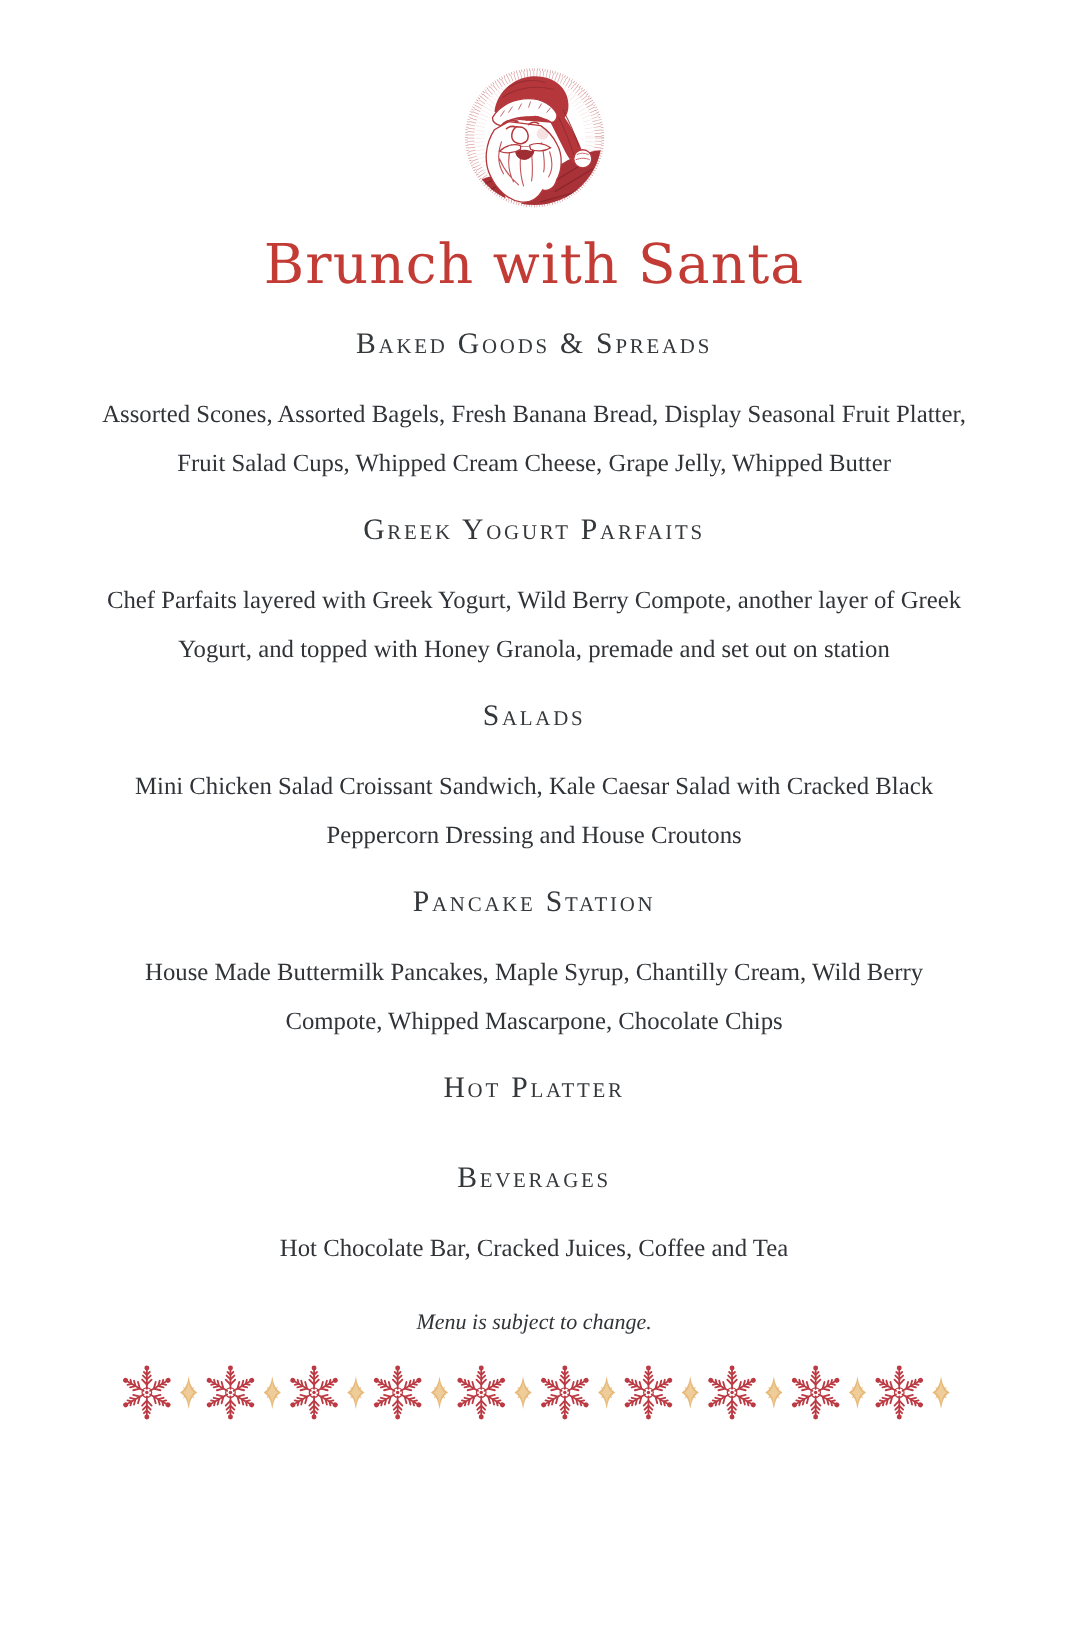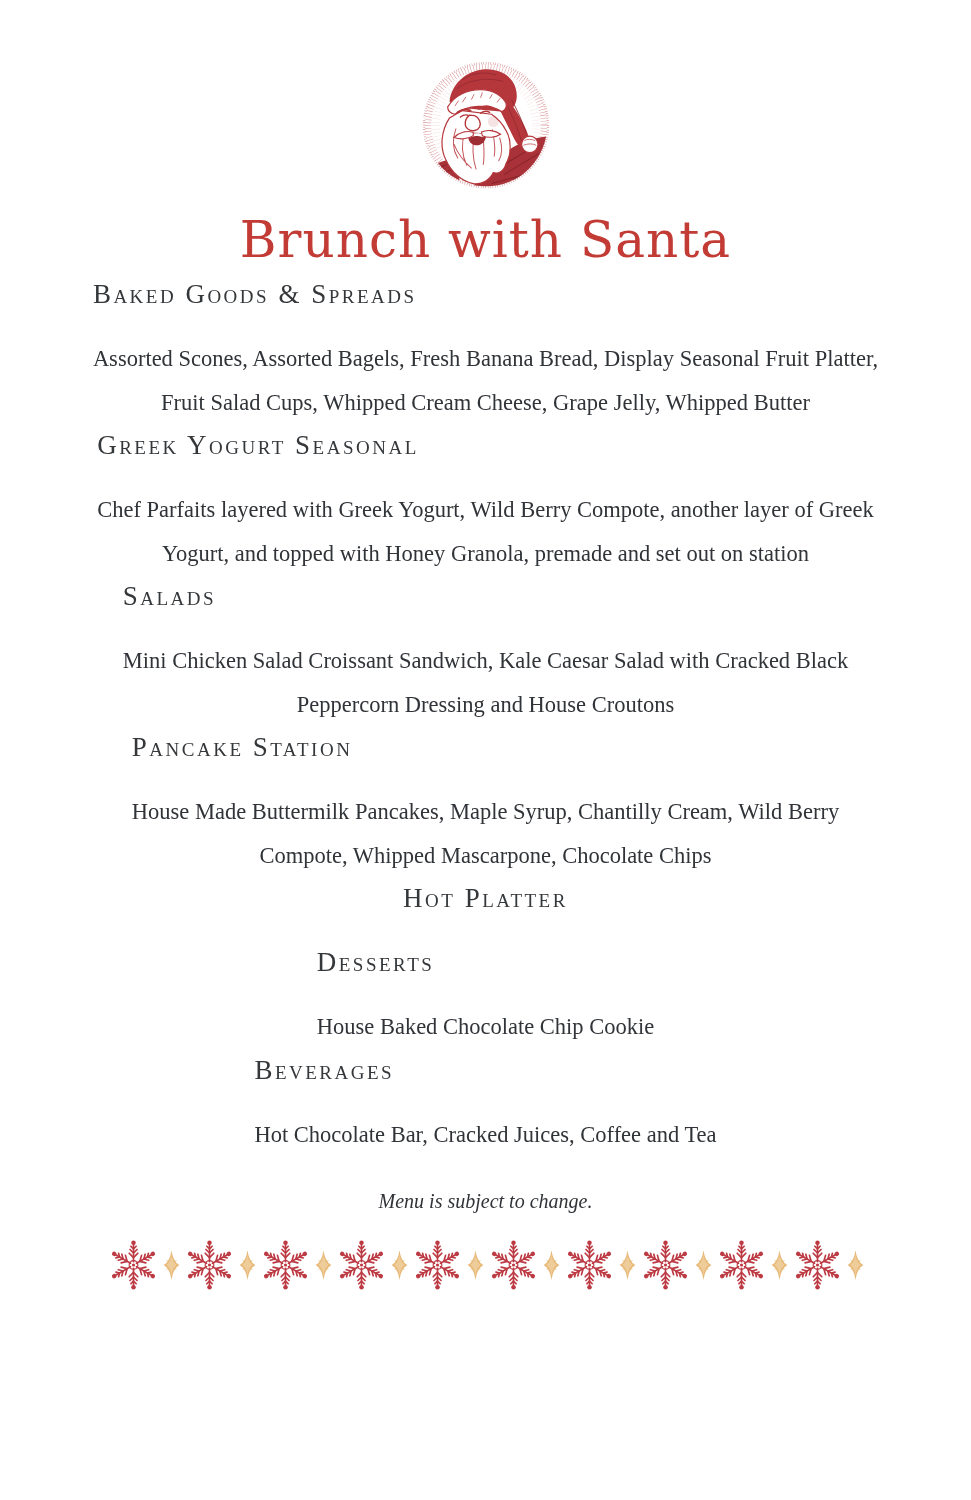--- a/index.html
+++ b/index.html
@@ -31,28 +31,28 @@
     margin-top:8px;
     font-family:"DejaVu Serif","Liberation Serif",serif;
     font-weight:normal;
     font-size:50px;
     line-height:1.3;
     color:var(--title-red);
     letter-spacing:1px;
     text-align:center;
   }
   .section-heading{
-    margin:6px 0 28px 0;
+    margin:24px 0 28px 0;
     font-weight:normal;
     font-variant:small-caps;
     font-size:27px;
     line-height:30px;
     letter-spacing:2.5px;
     color:var(--heading-dark);
-    text-align:left;
+    text-align:center;
   }
   .section-items{
     font-size:22.5px;
     line-height:43.5px;
     color:var(--body-dark);
     text-align:center;
     white-space:pre-line;
     max-width:900px;
   }
   .footnote{
@@ -154,45 +154,41 @@
 
   <h1 class="menu-title">Brunch with Santa</h1>
 
   <section>
     <h2 class="section-heading">Baked Goods &amp; Spreads</h2>
     <p class="section-items">Assorted Scones, Assorted Bagels, Fresh Banana Bread, Display Seasonal Fruit Platter,
 Fruit Salad Cups, Whipped Cream Cheese, Grape Jelly, Whipped Butter</p>
   </section>
 
   <section>
-    <h2 class="section-heading">Greek Yogurt Seasonal</h2>
+    <h2 class="section-heading">Greek Yogurt Parfaits</h2>
     <p class="section-items">Chef Parfaits layered with Greek Yogurt, Wild Berry Compote, another layer of Greek
 Yogurt, and topped with Honey Granola, premade and set out on station</p>
   </section>
 
   <section>
     <h2 class="section-heading">Salads</h2>
     <p class="section-items">Mini Chicken Salad Croissant Sandwich, Kale Caesar Salad with Cracked Black
 Peppercorn Dressing and House Croutons</p>
   </section>
 
   <section>
     <h2 class="section-heading">Pancake Station</h2>
     <p class="section-items">House Made Buttermilk Pancakes, Maple Syrup, Chantilly Cream, Wild Berry
 Compote, Whipped Mascarpone, Chocolate Chips</p>
   </section>
 
   <section>
     <h2 class="section-heading">Hot Platter</h2>
   </section>
 
-  <section>
-    <h2 class="section-heading">Desserts</h2>
-    <p class="section-items">House Baked Chocolate Chip Cookie</p>
-  </section>
 
   <section>
     <h2 class="section-heading">Beverages</h2>
     <p class="section-items">Hot Chocolate Bar, Cracked Juices, Coffee and Tea</p>
   </section>
 
   <p class="footnote">Menu is subject to change.</p>
 
   <div class="border-row">
   <svg class="snowflake-icon" width="53" height="54" viewBox="0 0 54 54">

